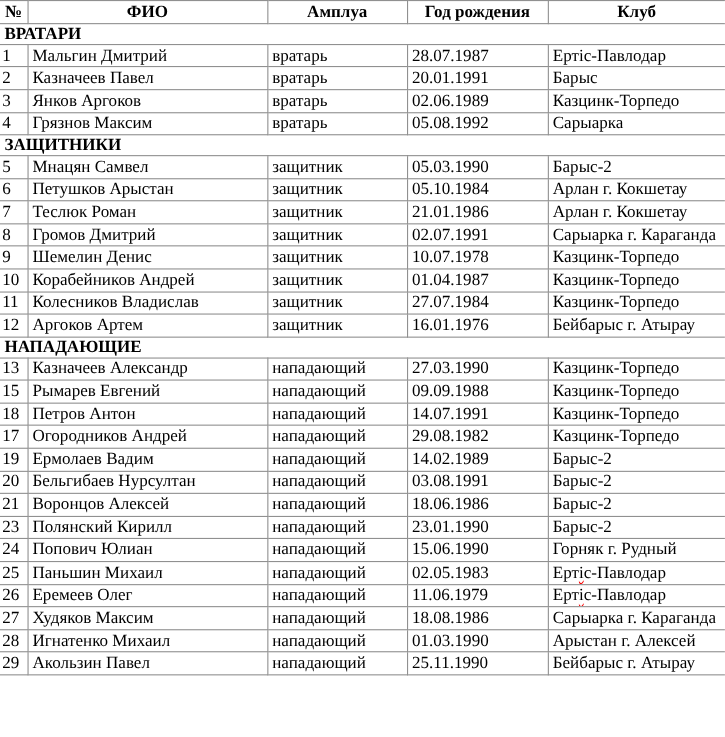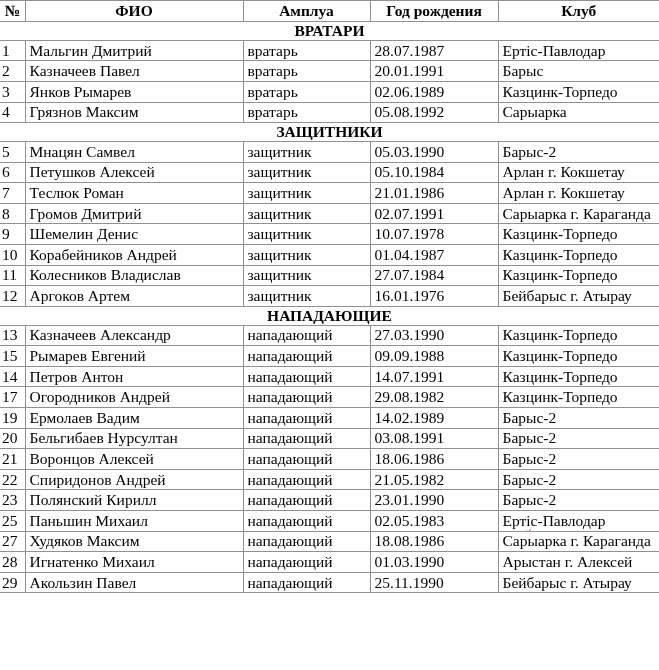--- a/index.html
+++ b/index.html
@@ -35,21 +35,20 @@
     text-align: left;
   }
   th:first-child, td:first-child { border-left: none; }
   th:last-child,  td:last-child  { border-right: none; }
   thead th {
     font-weight: bold;
     text-align: center;
     height: 20px;
   }
   td.section {
-    text-align: center;
     font-weight: bold;
     height: 16px;
     border-left: none;
     border-right: none;
   }
   tr.player-row td { height: 19.6px; }
   td.c-num { padding: 0 2px; }
   .squig {
     text-decoration: underline wavy #ff0000 1px;
     text-underline-offset: 2px;
@@ -88,21 +87,21 @@
       </tr>
       <tr class="player-row">
         <td class="c-num">2</td>
         <td class="c-name">Казначеев Павел</td>
         <td class="c-role">вратарь</td>
         <td class="c-born">20.01.1991</td>
         <td class="c-club">Барыс</td>
       </tr>
       <tr class="player-row">
         <td class="c-num">3</td>
-        <td class="c-name">Янков Рымарев</td>
+        <td class="c-name">Янков Аргоков</td>
         <td class="c-role">вратарь</td>
         <td class="c-born">02.06.1989</td>
         <td class="c-club">Казцинк-Торпедо</td>
       </tr>
       <tr class="player-row">
         <td class="c-num">4</td>
         <td class="c-name">Грязнов Максим</td>
         <td class="c-role">вратарь</td>
         <td class="c-born">05.08.1992</td>
         <td class="c-club">Сарыарка</td>
@@ -112,21 +111,21 @@
       </tr>
       <tr class="player-row">
         <td class="c-num">5</td>
         <td class="c-name">Мнацян Самвел</td>
         <td class="c-role">защитник</td>
         <td class="c-born">05.03.1990</td>
         <td class="c-club">Барыс-2</td>
       </tr>
       <tr class="player-row">
         <td class="c-num">6</td>
-        <td class="c-name">Петушков Алексей</td>
+        <td class="c-name">Петушков Арыстан</td>
         <td class="c-role">защитник</td>
         <td class="c-born">05.10.1984</td>
         <td class="c-club">Арлан г. Кокшетау</td>
       </tr>
       <tr class="player-row">
         <td class="c-num">7</td>
         <td class="c-name">Теслюк Роман</td>
         <td class="c-role">защитник</td>
         <td class="c-born">21.01.1986</td>
         <td class="c-club">Арлан г. Кокшетау</td>
@@ -177,21 +176,21 @@
         <td class="c-club">Казцинк-Торпедо</td>
       </tr>
       <tr class="player-row">
         <td class="c-num">15</td>
         <td class="c-name">Рымарев Евгений</td>
         <td class="c-role">нападающий</td>
         <td class="c-born">09.09.1988</td>
         <td class="c-club">Казцинк-Торпедо</td>
       </tr>
       <tr class="player-row">
-        <td class="c-num">14</td>
+        <td class="c-num">18</td>
         <td class="c-name">Петров Антон</td>
         <td class="c-role">нападающий</td>
         <td class="c-born">14.07.1991</td>
         <td class="c-club">Казцинк-Торпедо</td>
       </tr>
       <tr class="player-row">
         <td class="c-num">17</td>
         <td class="c-name">Огородников Андрей</td>
         <td class="c-role">нападающий</td>
         <td class="c-born">29.08.1982</td>
@@ -212,38 +211,45 @@
         <td class="c-club">Барыс-2</td>
       </tr>
       <tr class="player-row">
         <td class="c-num">21</td>
         <td class="c-name">Воронцов Алексей</td>
         <td class="c-role">нападающий</td>
         <td class="c-born">18.06.1986</td>
         <td class="c-club">Барыс-2</td>
       </tr>
       <tr class="player-row">
-        <td class="c-num">22</td>
-        <td class="c-name">Спиридонов Андрей</td>
-        <td class="c-role">нападающий</td>
-        <td class="c-born">21.05.1982</td>
-        <td class="c-club">Барыс-2</td>
-      </tr>
-      <tr class="player-row">
         <td class="c-num">23</td>
         <td class="c-name">Полянский Кирилл</td>
         <td class="c-role">нападающий</td>
         <td class="c-born">23.01.1990</td>
         <td class="c-club">Барыс-2</td>
       </tr>
       <tr class="player-row">
+        <td class="c-num">24</td>
+        <td class="c-name">Попович Юлиан</td>
+        <td class="c-role">нападающий</td>
+        <td class="c-born">15.06.1990</td>
+        <td class="c-club">Горняк г. Рудный</td>
+      </tr>
+      <tr class="player-row">
         <td class="c-num">25</td>
         <td class="c-name">Паньшин Михаил</td>
         <td class="c-role">нападающий</td>
         <td class="c-born">02.05.1983</td>
+        <td class="c-club">Ерт<span class="squig">і</span>с-Павлодар</td>
+      </tr>
+      <tr class="player-row">
+        <td class="c-num">26</td>
+        <td class="c-name">Еремеев Олег</td>
+        <td class="c-role">нападающий</td>
+        <td class="c-born">11.06.1979</td>
         <td class="c-club">Ерт<span class="squig">і</span>с-Павлодар</td>
       </tr>
       <tr class="player-row">
         <td class="c-num">27</td>
         <td class="c-name">Худяков Максим</td>
         <td class="c-role">нападающий</td>
         <td class="c-born">18.08.1986</td>
         <td class="c-club">Сарыарка г. Караганда</td>
       </tr>
       <tr class="player-row">

